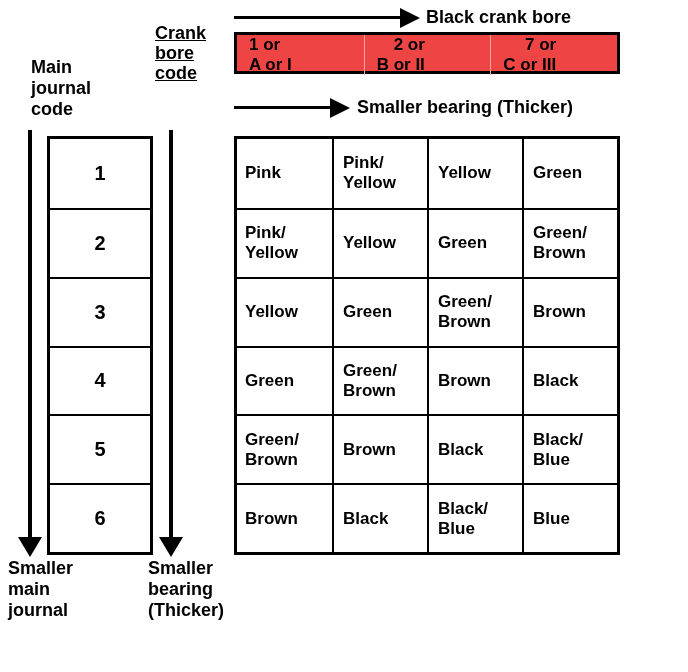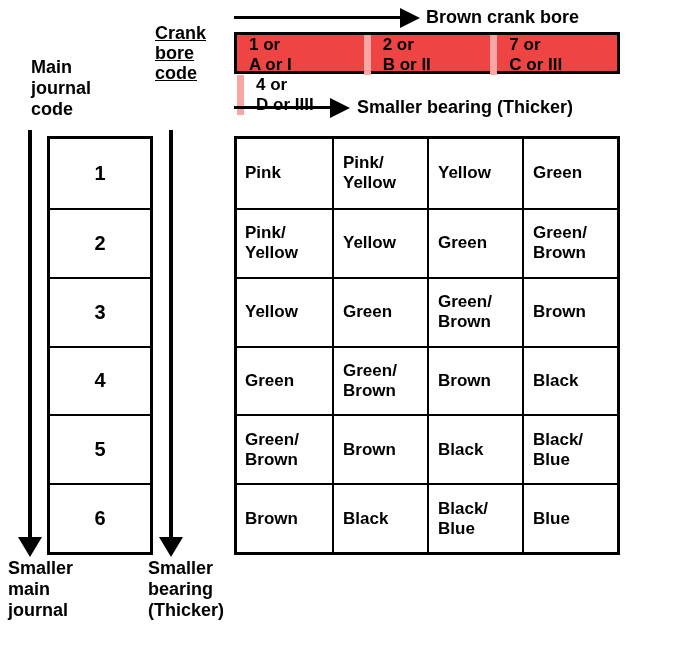--- a/index.html
+++ b/index.html
@@ -41,21 +41,21 @@
     width: 386px; height: 42px;
     display: grid; grid-template-columns: repeat(3, 1fr);
     border: 3px solid #000; background: #ef4444;
   }
   .hdr > div {
     display: flex; align-items: center;
     padding-left: 12px;
     font-size: 17px; line-height: 20px;
     white-space: pre-line;
   }
-  .hdr > div + div { border-left: 7px solid #fca5a5; }
+  .hdr > div + div { border-left: 1px solid #fca5a5; text-align: right; }
   
   .codes {
     position: absolute; left: 47px; top: 136px;
     width: 106px; height: 419px;
     display: grid; grid-template-rows: repeat(6, 1fr);
     border: 3px solid #000; background: #fff;
   }
   .codes > div {
     display: flex; align-items: center; justify-content: center;
     font-size: 20px;
@@ -81,39 +81,37 @@
   .bearings > div:nth-child(-n+4) { border-top: none; }
   .bearings > div:nth-child(4n+1) { border-left: none; padding-left: 8px; }
 </style>
 </head>
 <body>
 
 <div class="canvas">
 
   <div class="hline" style="left:234px; top:16px; width:168px;"></div>
   <div class="arrow-right" style="left:400px; top:8px;"></div>
-  <div class="lbl" style="left:426px; top:7px;">Brown crank bore</div>
+  <div class="lbl" style="left:426px; top:7px;">Black crank bore</div>
 
   <div class="lbl" style="left:155px; top:23px; line-height:20px;text-decoration:underline;">Crank
 bore
 code</div>
 
   <div class="lbl" style="left:31px; top:57px;">Main
 journal
 code</div>
 
   <div class="hdr">
     <div>1 or
 A or I</div>
     <div>2 or
 B or II</div>
     <div>7 or
 C or III</div>
-    <div>4 or
-D or IIII</div>
   </div>
 
   <div class="hline" style="left:234px; top:106px; width:96px;"></div>
   <div class="arrow-right" style="left:330px; top:98px;"></div>
   <div class="lbl" style="left:357px; top:97px;">Smaller bearing (Thicker)</div>
 
   <div class="vline" style="left:28px; top:130px; height:408px;"></div>
   <div class="arrow-down" style="left:18px; top:537px;"></div>
 
   <div class="vline" style="left:169px; top:130px; height:408px;"></div>

